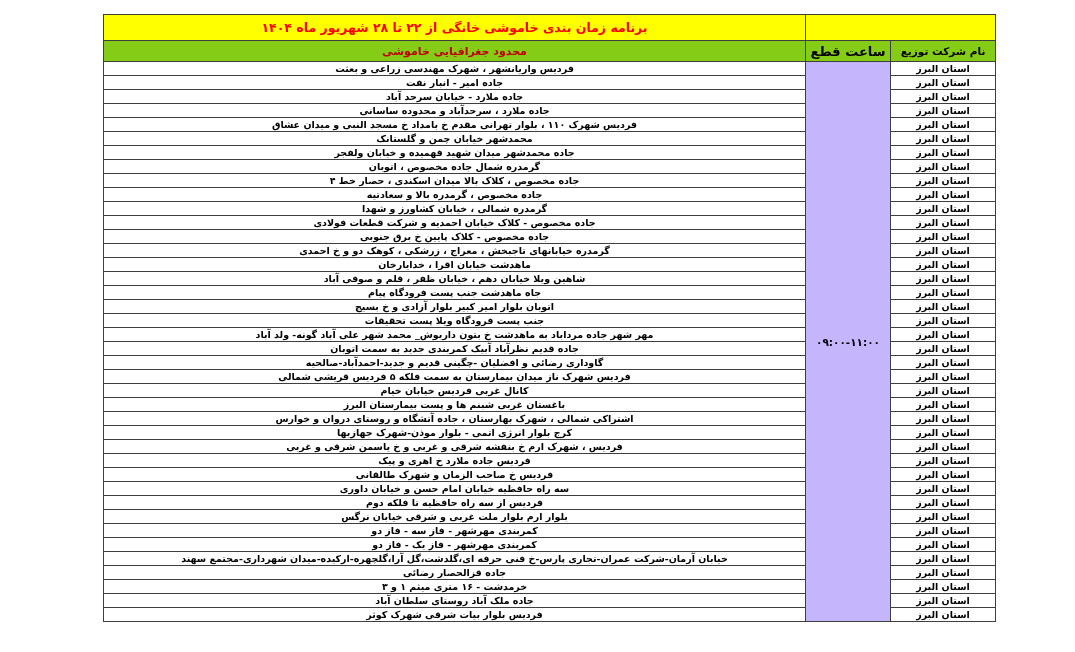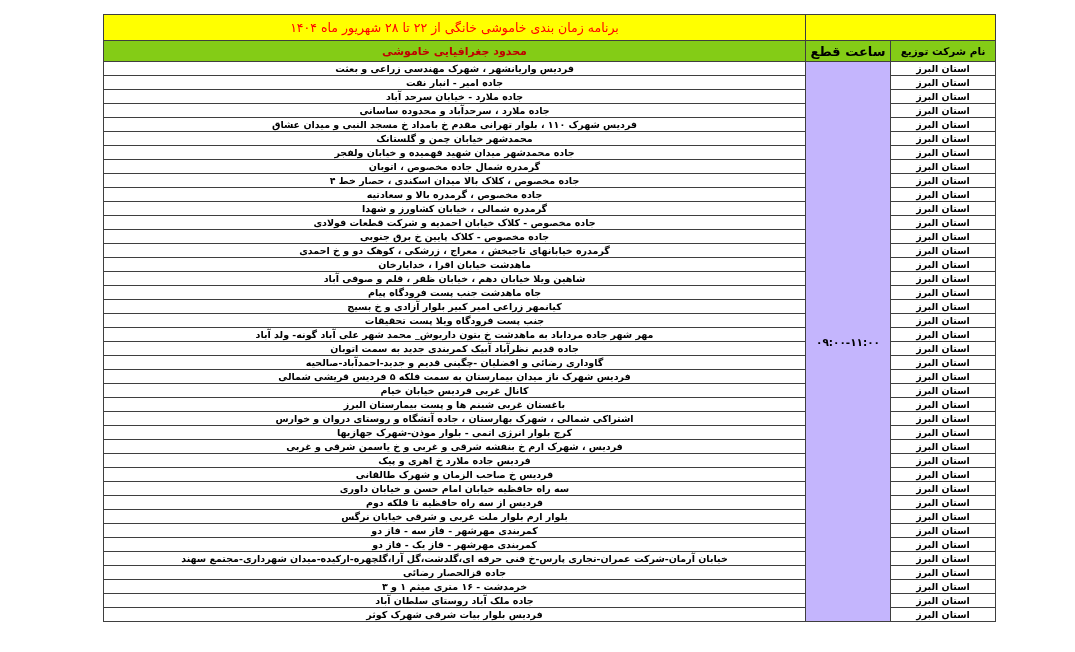--- a/index.html
+++ b/index.html
@@ -23,21 +23,21 @@
   col.c-area{width:702px;}
   td,th{
     border:1px solid #3f3f3f;
     padding:0 2px;
     overflow:hidden;
     white-space:nowrap;
   }
   .title-cell{
     background:#FFFF00;
     color:#FF0000;
-    font-weight:normal;
+    font-weight:bold;
     font-size:12.5px;
     height:25px;
     text-align:center;
     vertical-align:middle;
   }
   .title-spacer{
     background:#FFFF00;
     height:25px;
   }
   th{
@@ -156,21 +156,21 @@
         <tr>
           <td class="company">استان البرز</td>
           <td class="area">شاهین ویلا خیابان دهم ، خیابان ظفر ، قلم و صوفی آباد</td>
         </tr>
         <tr>
           <td class="company">استان البرز</td>
           <td class="area">جاه ماهدشت جنب پست فرودگاه پیام</td>
         </tr>
         <tr>
           <td class="company">استان البرز</td>
-          <td class="area">کیانمهر زراعی امیر کبیر بلوار آزادی و خ بسیج</td>
+          <td class="area">اتوبان بلوار امیر کبیر بلوار آزادی و خ بسیج</td>
         </tr>
         <tr>
           <td class="company">استان البرز</td>
           <td class="area">جنب پست فرودگاه ویلا پست تحقیقات</td>
         </tr>
         <tr>
           <td class="company">استان البرز</td>
           <td class="area">مهر شهر جاده مرداباد به ماهدشت خ بتون داریوش_ محمد شهر علی آباد گونه- ولد آباد</td>
         </tr>
         <tr>

